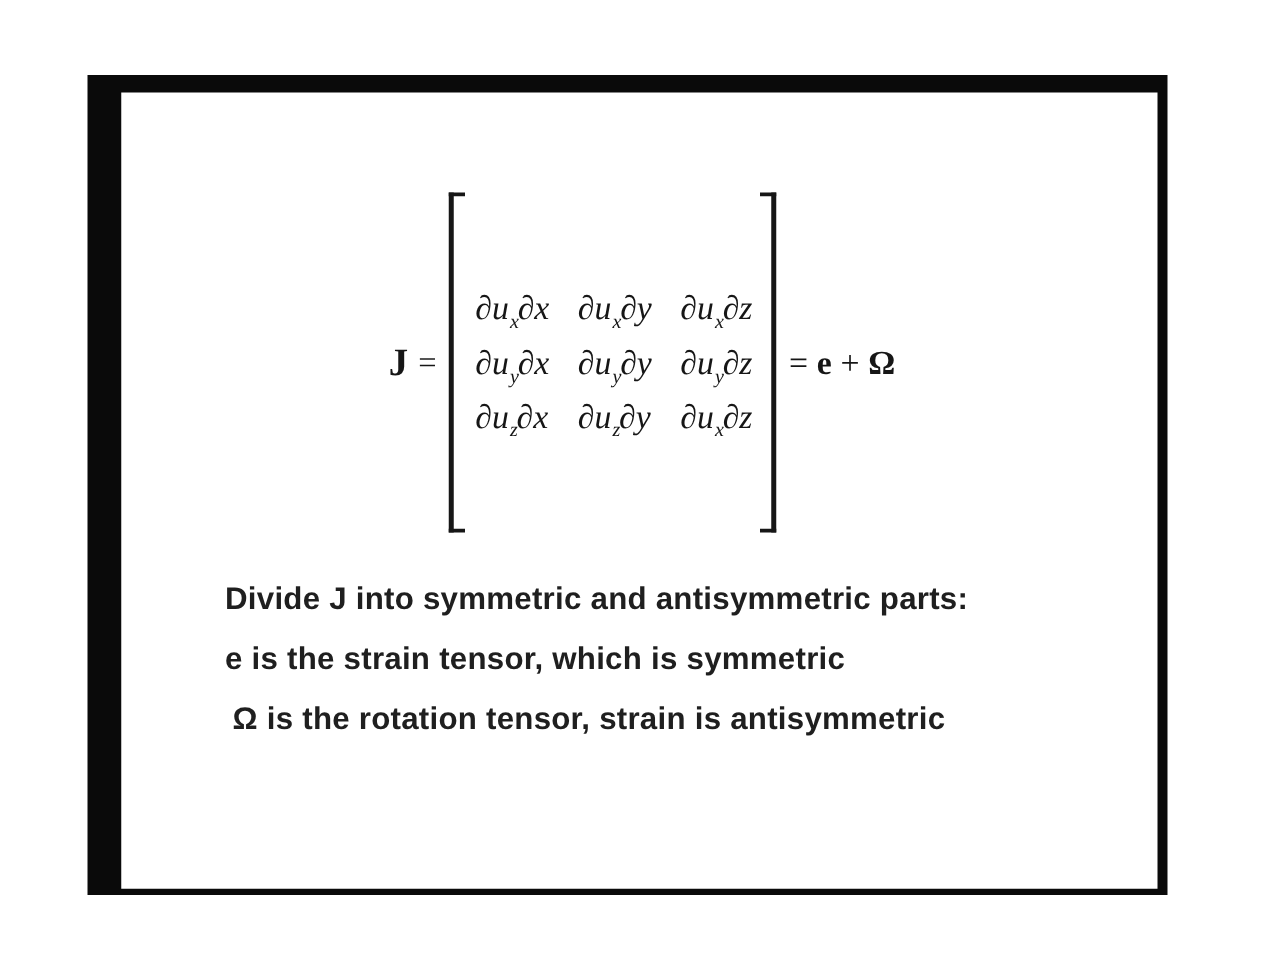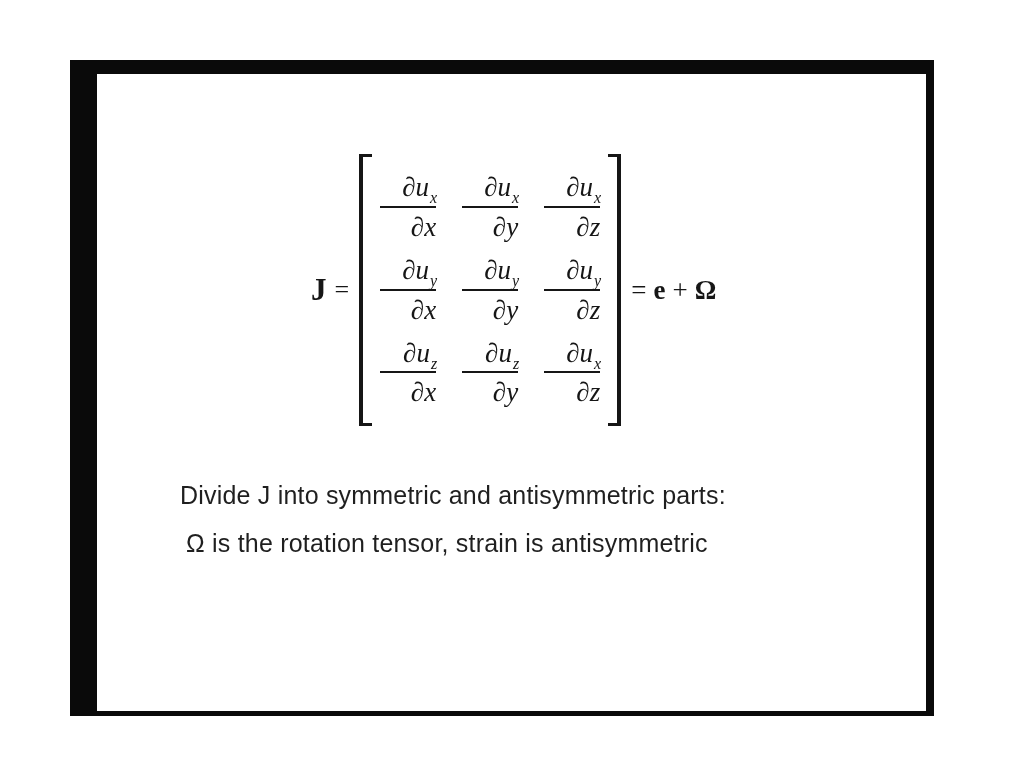--- a/index.html
+++ b/index.html
@@ -69,21 +69,21 @@
   .bracket.left  { border-width: 3px 0 3px 4px; margin-right: 8px; }
   .bracket.right { border-width: 3px 4px 3px 0; margin-left: 8px; }
   .matrix {
     display: grid;
     grid-template-columns: repeat(3, 56px);
     column-gap: 26px;
     row-gap: 11px;
   }
   .frac {
     display: flex;
-    flex-direction: column;
+    flex-direction: row;
     align-items: flex-end;
     width: 56px;
   }
   .num, .den {
     font-family: "Liberation Serif", "DejaVu Serif", serif;
     font-style: italic;
     font-size: 27px;
     line-height: 1.2;
     white-space: nowrap;
   }
@@ -108,24 +108,25 @@
     font-size: 27px;
     white-space: nowrap;
   }
   .rhs .bold-e { font-weight: bold; margin: 0 7px 0 7px; }
   .rhs .omega  { font-weight: bold; margin-left: 7px; }
 
   
   .textblock {
     position: absolute;
     left: 83px;
-    top: 408px;
+    top: 392px;
     color: #1f1f1f;
     font-size: 25px;
     letter-spacing: 0.2px;
+    font-weight: bold;
   }
   .textblock p {
     margin: 0 0 22px 0;
     line-height: 26px;
   }
   .textblock p.indent { padding-left: 6px; }
 </style>
 </head>
 <body>
 
@@ -197,18 +198,19 @@
         <div class="rhs">
           <span>=</span>
           <span class="bold-e">e</span>
           <span>+</span>
           <span class="omega">Ω</span>
         </div>
       </div>
 
       <div class="textblock">
         <p>Divide J into symmetric and antisymmetric parts:</p>
+        <p>e is the strain tensor, which is symmetric</p>
         <p class="indent">Ω  is the rotation tensor, strain is antisymmetric</p>
       </div>
 
     </div>
   </div>
 </div>
 
 </body></html>

